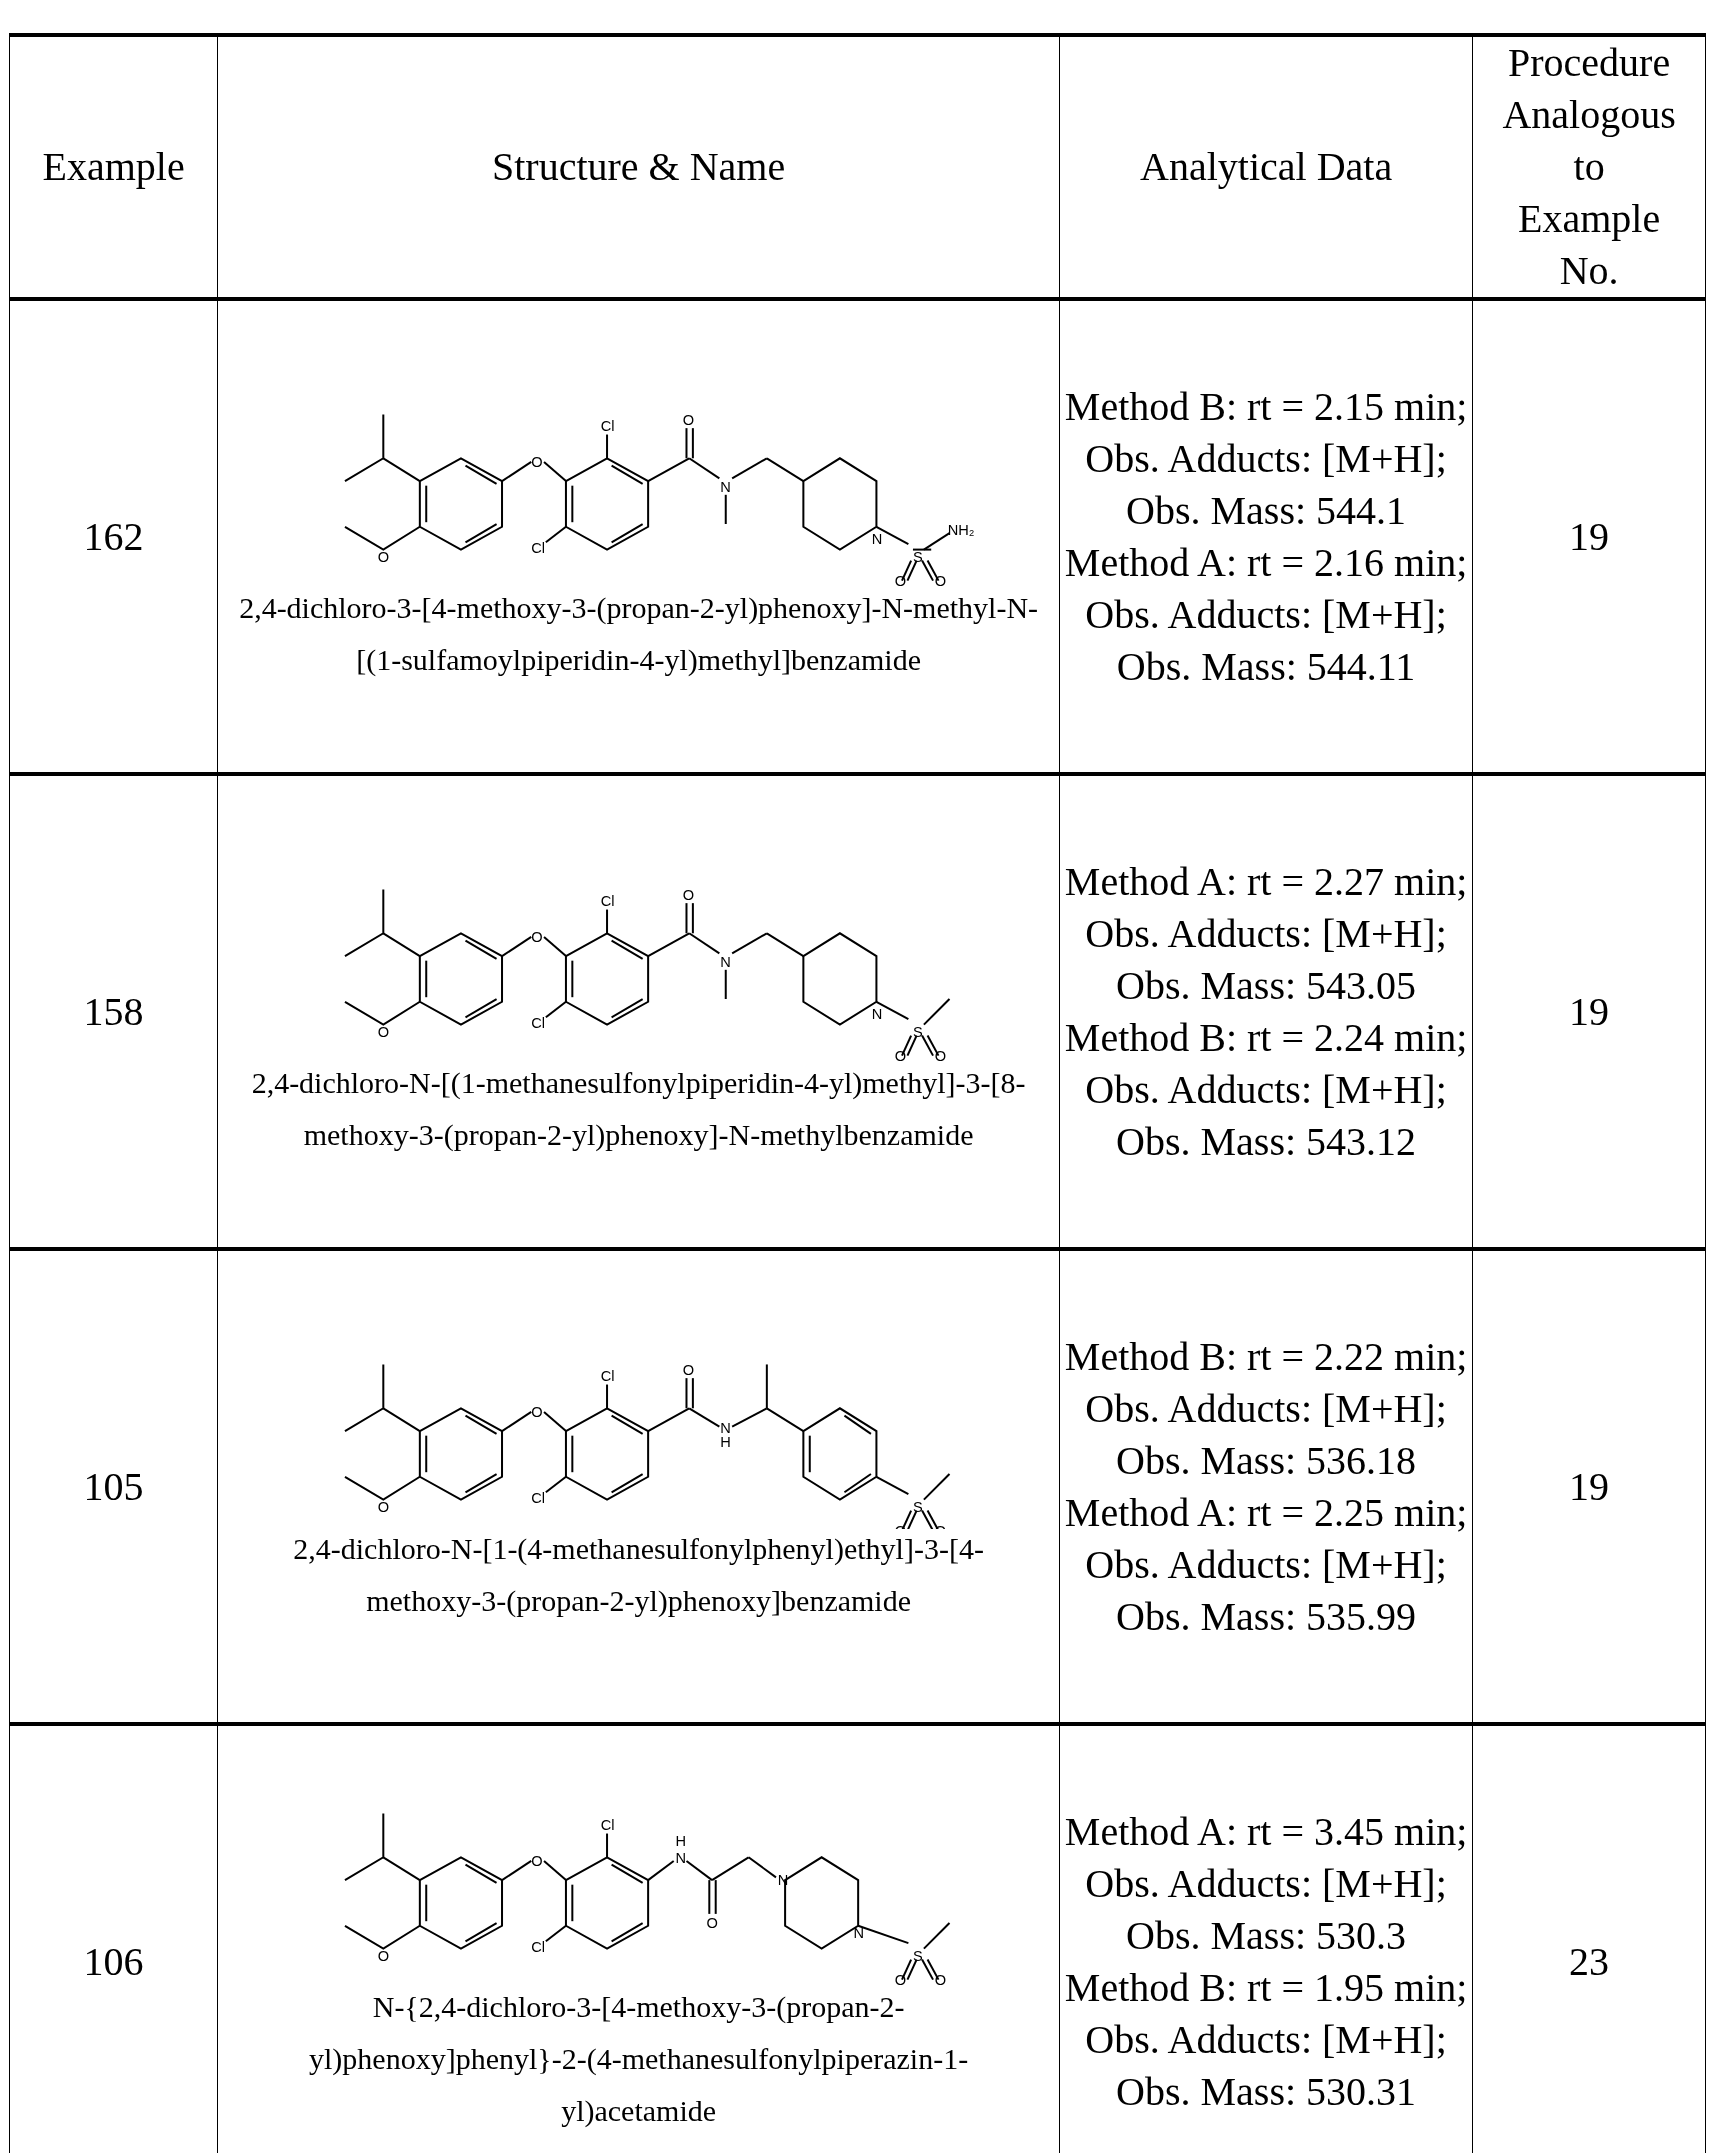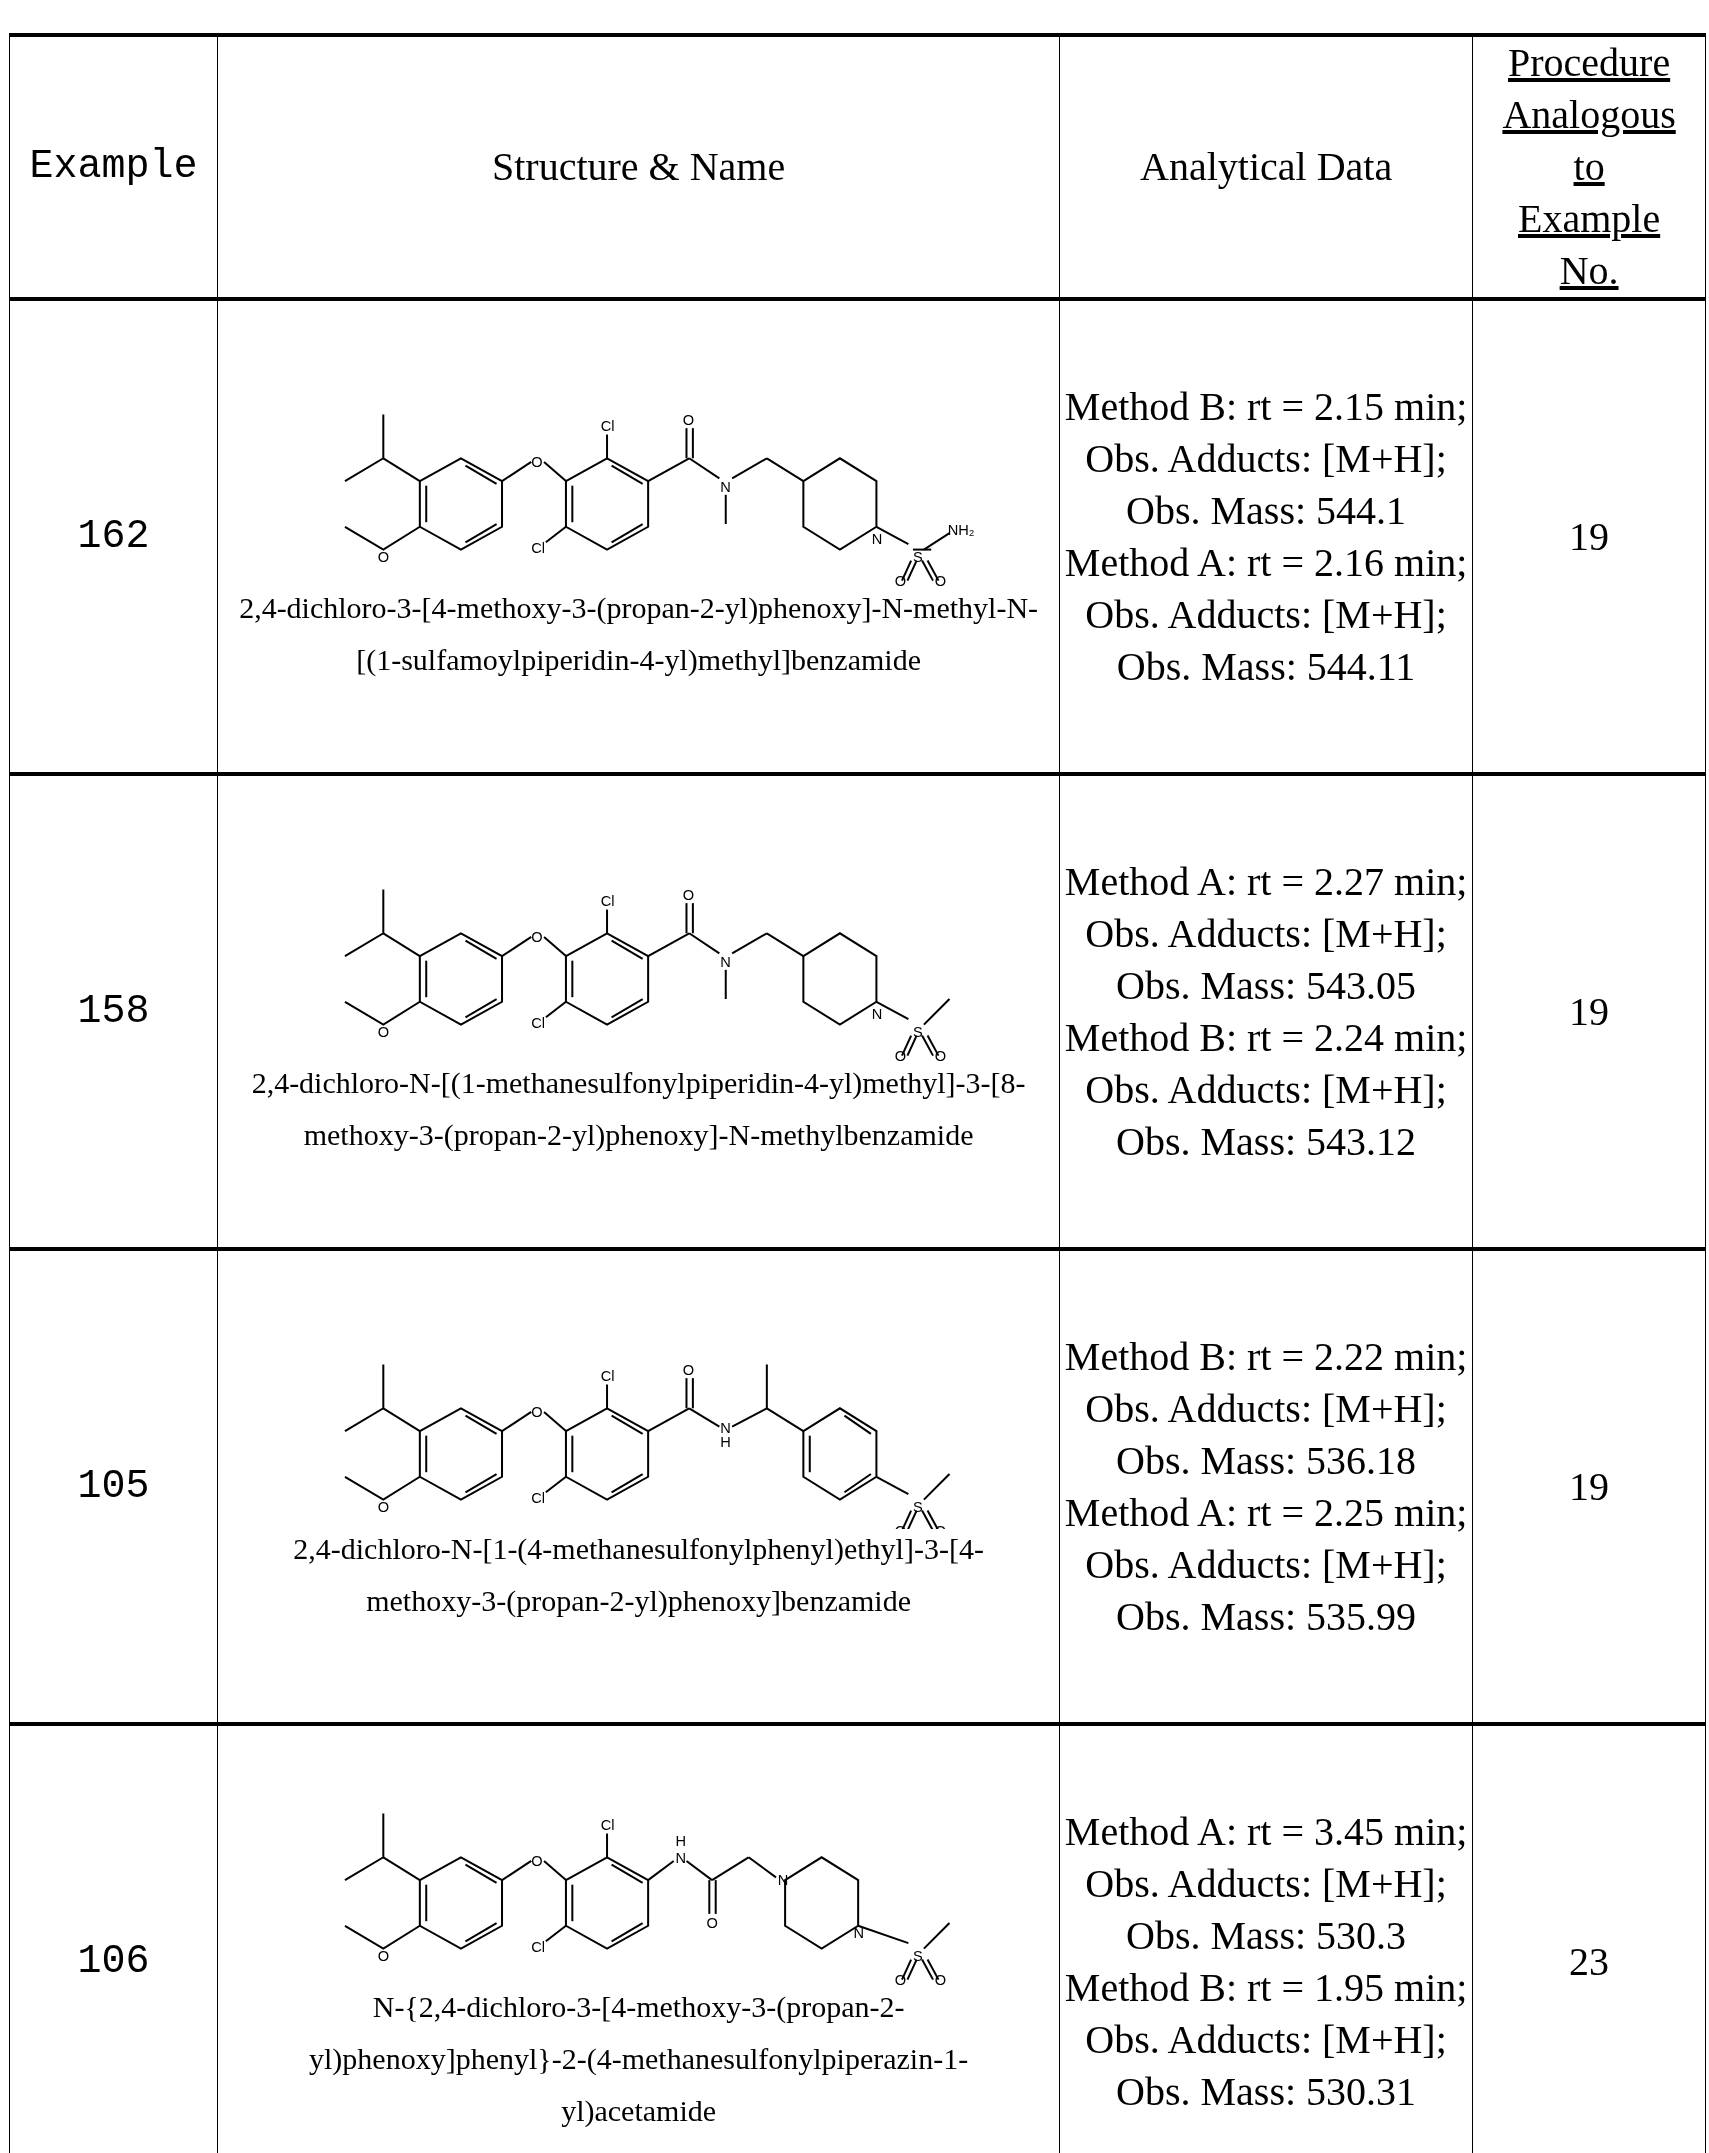--- a/index.html
+++ b/index.html
@@ -7,27 +7,27 @@
   table.doc-table {
     position: absolute; left: 9.1px; top: 33px;
     width: 1691px; border-collapse: collapse; table-layout: fixed;
   }
   table.doc-table td, table.doc-table th {
     border-left: 1.8px solid #000; border-right: 1.8px solid #000;
     text-align: center; vertical-align: middle; padding: 0;
     font-weight: normal; font-size: 40px; line-height: 52px;
   }
   table.doc-table tr { border-top: 4.6px solid #000; border-bottom: 4.6px solid #000; }
-  th.h-example, td.c-example { width: 207px; font-family: Liberation Mono, monospace; }
+  th.h-example, td.c-example { width: 207px; }
   th.h-structure, td.c-structure { width: 841px; }
   th.h-analytical, td.c-analytical { width: 412px; }
   th.h-procedure, td.c-procedure { width: 232px; }
   tr.header-row { height: 209px; }
   tr.data-row { height: 475px; }
-  .proc-head { font-size: 37px; line-height: 48px; text-decoration: underline; }
+  .proc-head { font-size: 37px; line-height: 48px; }
   .struct-wrap { display: flex; flex-direction: column; align-items: center; justify-content: center; }
   .struct-svg { display: block; }
   .cmpd-name { font-size: 30px; line-height: 52px; padding: 0 18.3px; margin-top: -5.5px; }
   .analytical { padding: 0 12.8px; font-size: 40px; line-height: 53px; }
   .analytical .block { display: block; }
   svg text { font-family: "Liberation Sans", sans-serif; }
 </style>
 </head>
 <body>
 

